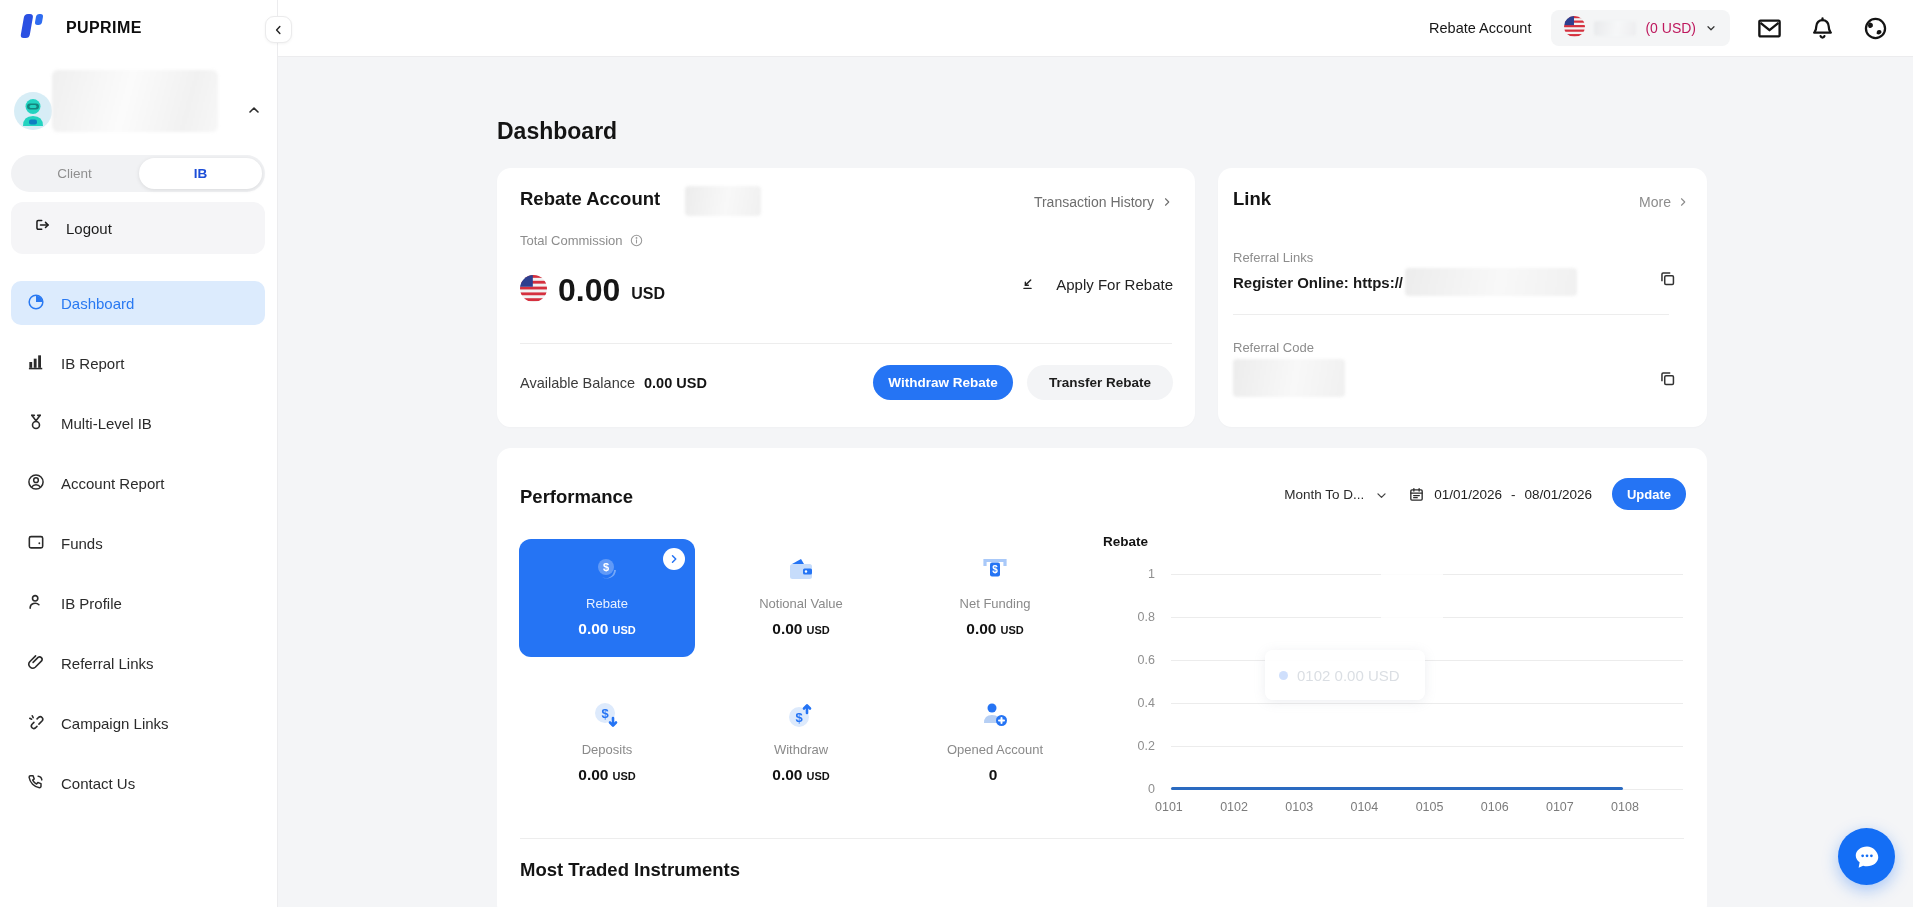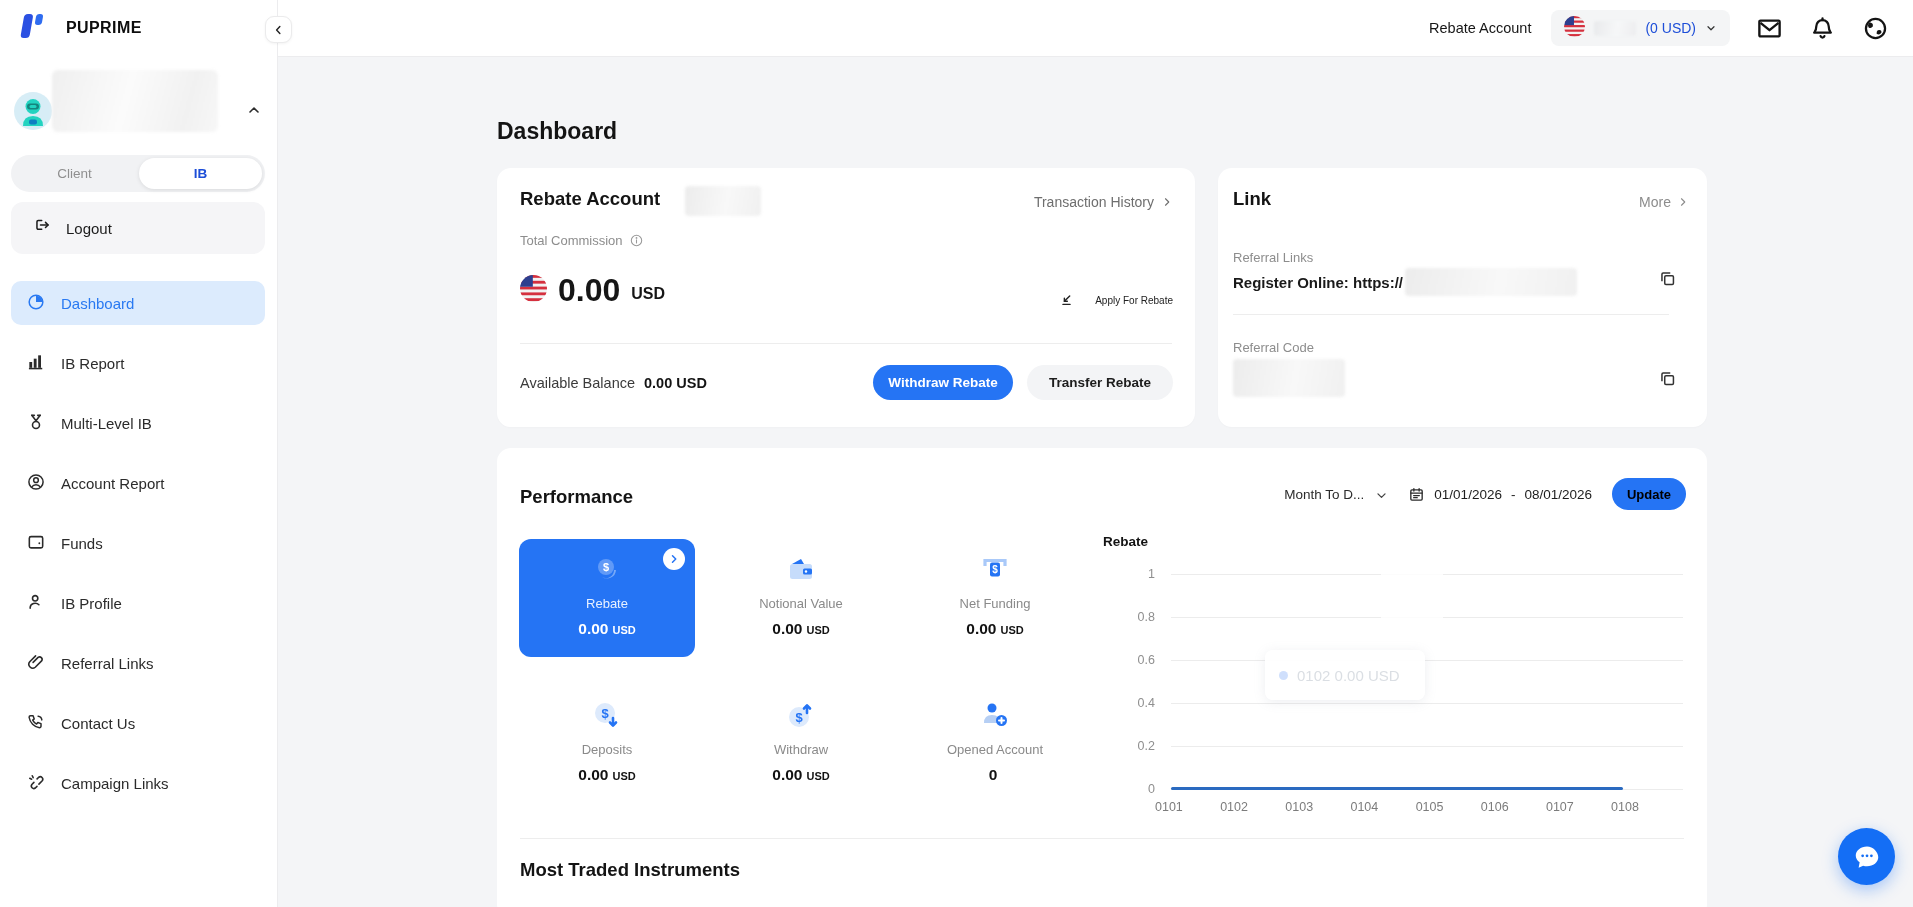--- a/index.html
+++ b/index.html
@@ -8,21 +8,21 @@
 
   
   .topbar { position:absolute; left:278px; top:0; width:1635px; height:57px; background:#fff;
             border-bottom:1px solid #ececee; display:flex; align-items:center; justify-content:flex-end;
             gap:26px; padding-right:24px; }
   .tb-label { font-size:14.5px; color:#161616; }
   .acct-pill { display:flex; align-items:center; gap:9px; background:#f4f5f6; border-radius:8px;
                height:36px; padding:0 13px; cursor:pointer; margin-left:-6px; }
   .pill-blur { width:42px; height:15px; border-radius:3px;
                background:linear-gradient(100deg,#e9eaec,#f6f7f8 55%,#ededef); filter:blur(1px); }
-  .pill-usd { font-size:14px; color:#1d4ed8; }
+  .pill-usd { font-size:14px; color:#be185d; }
   .tb-icon { width:27px; height:27px; color:#141414; cursor:pointer; }
   .tb-icon svg { width:100%; height:100%; }
 
   
   .sidebar { position:absolute; left:0; top:0; width:278px; height:907px; background:#fff;
              border-right:1px solid #ececee; }
   .brand { position:absolute; left:16px; top:11px; display:flex; align-items:center; gap:20px; }
   .brand-text { font-size:16px; font-weight:800; letter-spacing:.4px; color:#0d0d0d; }
   .collapse-btn { position:absolute; left:265px; top:16px; width:27px; height:27px; background:#fff;
                   border:1px solid #ebebec; border-radius:9px; display:flex; align-items:center;
@@ -61,22 +61,22 @@
   .c1-title { position:absolute; left:23px; top:20px; }
   .c1-blur { position:absolute; left:188px; top:18px; width:76px; height:30px; }
   .c1-trans { position:absolute; right:22px; top:26px; display:flex; align-items:center; gap:7px;
               font-size:14px; color:#6e6e6e; cursor:pointer; }
   .c1-commission { position:absolute; left:23px; top:65px; display:flex; align-items:center; gap:6px;
                    font-size:13px; color:#8d8d8d; }
   .c1-commission svg { width:15px; height:15px; color:#9a9a9a; cursor:pointer; }
   .c1-amount { position:absolute; left:23px; top:106px; display:flex; align-items:flex-end; gap:11px; }
   .amount-val { font-size:32px; font-weight:700; color:#161616; line-height:1; }
   .amount-cur { font-size:16px; font-weight:700; color:#161616; padding-bottom:3px; }
-  .c1-apply { position:absolute; right:22px; top:124px; display:flex; align-items:center; gap:20px;
-              font-size:10px; font-weight:500; color:#222; cursor:pointer; }
+  .c1-apply { position:absolute; right:22px; top:108px; display:flex; align-items:center; gap:20px;
+              font-size:15px; font-weight:500; color:#222; cursor:pointer; }
   .c1-apply svg { width:17px; height:17px; }
   .c1-div { position:absolute; left:23px; right:23px; top:175px; height:1px; background:#ededed; }
   .c1-bal { position:absolute; left:23px; top:207px; font-size:14.5px; color:#3b3b3b; }
   .c1-bal b { color:#141414; margin-left:9px; font-weight:700; }
   .btn { display:flex; align-items:center; justify-content:center; border-radius:18px; font-weight:600;
          cursor:pointer; border:none; font-family:inherit; }
   .btn-withdraw { position:absolute; left:376px; top:197px; width:140px; height:35px; background:#2574f4;
                   color:#fff; font-size:13.5px; }
   .btn-transfer { position:absolute; left:530px; top:197px; width:146px; height:35px; background:#f3f4f6;
                   color:#1d1d1d; font-size:13.5px; }
@@ -97,21 +97,21 @@
 
   
   .perf-card { position:absolute; left:219px; top:391px; width:1210px; height:470px; background:#fff;
                border-radius:14px; }
   .p-title { position:absolute; left:23px; top:38px; }
   .p-controls { position:absolute; right:21px; top:30px; display:flex; align-items:center; gap:20px; height:32px; }
   .p-period { display:flex; align-items:flex-end; gap:11px; font-size:13.5px; color:#2b2b2b; cursor:pointer; }
   .p-period svg { width:13px; height:13px; color:#444; }
   .p-dates { display:flex; align-items:center; gap:9px; font-size:13.5px; color:#1d1d1d; cursor:pointer; }
   .p-dates svg { width:17px; height:17px; color:#2b2b2b; }
-  .btn-update { width:74px; height:32px; background:#2574f4; color:#000000; font-size:13px; border-radius:16px;text-align:center; }
+  .btn-update { width:74px; height:32px; background:#2574f4; color:#ffffff; font-size:13px; border-radius:16px;text-align:center; }
 
   .tiles { position:absolute; left:22px; top:91px; display:grid; grid-template-columns:176px 176px 176px;
            column-gap:18px; row-gap:28px; }
   .tile { height:118px; text-align:center; padding-top:12px; border-radius:12px; cursor:pointer; }
   .ticon { height:38px; display:flex; align-items:center; justify-content:center; }
   .ticon svg { width:36px; height:36px; }
   .tlabel { margin-top:7px; font-size:13px; color:#8a8a8a; }
   .tval { margin-top:9px; font-size:15.5px; font-weight:700; color:#121212; }
   .tunit { font-size:11px; margin-left:4px; }
   .tile.active { background:#2574f4; position:relative; }
@@ -259,37 +259,37 @@
       <div class="nav-item">
         <span>
           <svg viewBox="0 0 24 24" fill="none" stroke="currentColor" stroke-width="1.9" stroke-linecap="round" stroke-linejoin="round">
               <path d="M8.5 12.5 l6-6 a3 3 0 0 1 4.2 4.2 l-7.6 7.6 a4.7 4.7 0 0 1 -6.6 -6.6 l7 -7"></path>
             </svg>
         </span>
         <span>Referral Links</span>
       </div>
       <div class="nav-item">
         <span>
-          <svg viewBox="0 0 24 24" fill="none" stroke="currentColor" stroke-width="1.8" stroke-linecap="round" stroke-linejoin="round">
-              <path d="M5.5 4.5 h3 l1.4 3.8 -1.9 1.5 a11 11 0 0 0 4.7 4.7 l1.5 -1.9 3.8 1.4 v3 a1.8 1.8 0 0 1 -1.8 1.8 A15 15 0 0 1 3.7 6.3 a1.8 1.8 0 0 1 1.8 -1.8"></path>
-              <path d="M14.5 5 a5 5 0 0 1 4.5 4.5"></path>
-            </svg>
-        </span>
-        <span>Contact Us</span>
-      </div>
-      <div class="nav-item">
-        <span>
           <svg viewBox="0 0 24 24" fill="none" stroke="currentColor" stroke-width="1.9" stroke-linecap="round" stroke-linejoin="round">
               <path d="M13.5 10.5 l4 -4 a3 3 0 0 0 -4.2 -4.2 l-2 2" transform="translate(2,4)"></path>
               <path d="M10.5 13.5 l-2.5 2.5 a3 3 0 0 0 4.2 4.2 l2 -2" transform="translate(-1,-1)"></path>
               <line x1="4.5" y1="7.5" x2="6.8" y2="8.6"></line>
               <line x1="7.5" y1="4.5" x2="8.6" y2="6.8"></line>
             </svg>
         </span>
         <span>Campaign Links</span>
+      </div>
+      <div class="nav-item">
+        <span>
+          <svg viewBox="0 0 24 24" fill="none" stroke="currentColor" stroke-width="1.8" stroke-linecap="round" stroke-linejoin="round">
+              <path d="M5.5 4.5 h3 l1.4 3.8 -1.9 1.5 a11 11 0 0 0 4.7 4.7 l1.5 -1.9 3.8 1.4 v3 a1.8 1.8 0 0 1 -1.8 1.8 A15 15 0 0 1 3.7 6.3 a1.8 1.8 0 0 1 1.8 -1.8"></path>
+              <path d="M14.5 5 a5 5 0 0 1 4.5 4.5"></path>
+            </svg>
+        </span>
+        <span>Contact Us</span>
       </div>
     </nav>
   </aside>
 
   <button class="collapse-btn">
     <svg viewBox="0 0 24 24" fill="none" stroke="currentColor" stroke-width="2.6" stroke-linecap="round" stroke-linejoin="round">
         <polyline points="14.5 5.5 8.5 12 14.5 18.5"></polyline>
       </svg>
   </button>
 

